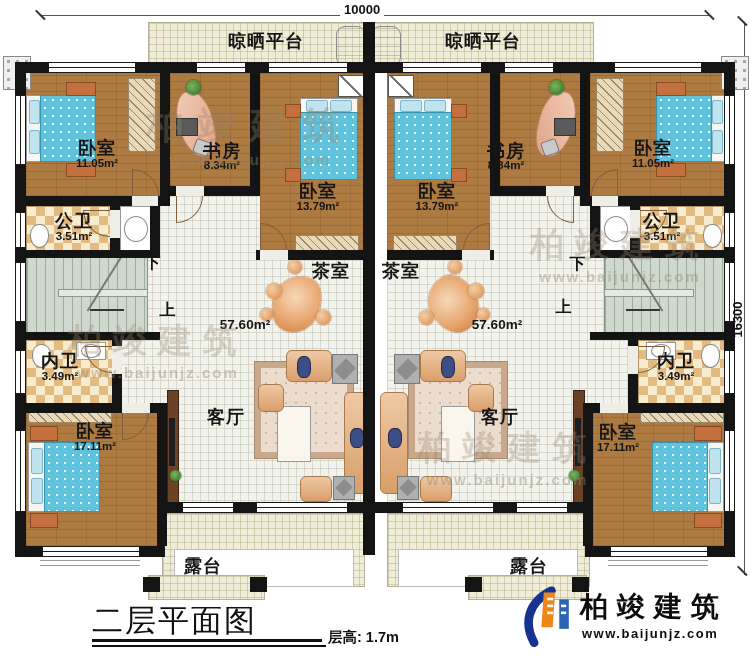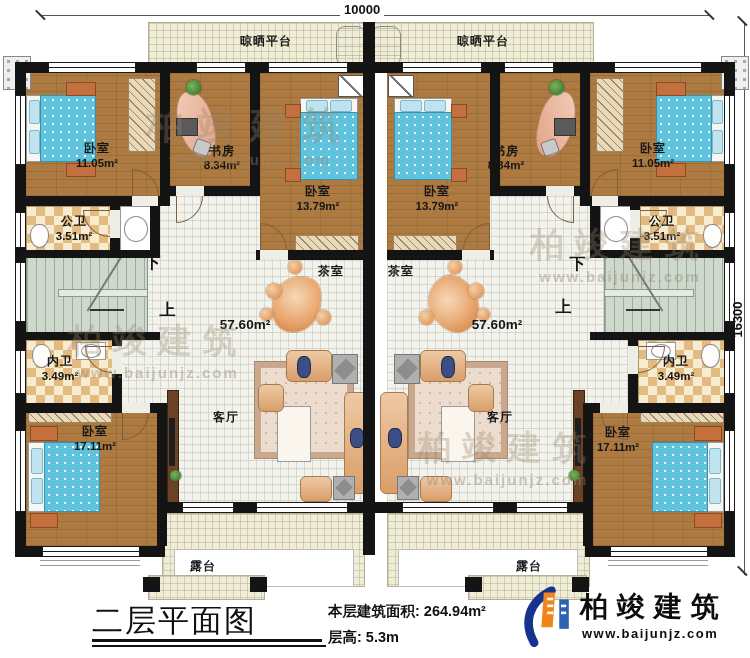--- a/index.html
+++ b/index.html
@@ -23,21 +23,21 @@
     background-image:repeating-linear-gradient(90deg,#9fab9d 0 1px,transparent 1px 9px);
     border:1px solid #8a948a}
   .win-h{position:absolute;height:11px;background:#fff;border:1px solid #1a1a1a;
     background-image:linear-gradient(#1a1a1a,#1a1a1a);background-size:100% 1px;
     background-position:center;background-repeat:no-repeat;box-sizing:border-box}
   .win-v{position:absolute;width:11px;background:#fff;border:1px solid #1a1a1a;
     background-image:linear-gradient(90deg,#1a1a1a,#1a1a1a);background-size:1px 100%;
     background-position:center;background-repeat:no-repeat;box-sizing:border-box}
   .gap{position:absolute;background:#efeee6}
   .arc{position:absolute;border:0 solid #7d5f3f;box-sizing:border-box}
-  .lbl{position:absolute;transform:translate(-50%,-50%);font-weight:bold;font-size:12px;
+  .lbl{position:absolute;transform:translate(-50%,-50%);font-weight:bold;font-size:18px;
     color:#161616;white-space:nowrap;letter-spacing:1px;z-index:30}
   .area{font-size:11.5px;letter-spacing:0}
   .dirlbl{font-size:16px}
   .sofa{position:absolute;background:linear-gradient(#eec9a5,#d99e69);border:1px solid #a97b4c;border-radius:6px}
   .bedmat{position:absolute;background-color:#5fc3de;
     background-image:radial-gradient(rgba(255,255,255,.95) 1px,transparent 1.4px);
     background-size:8px 8px;border:1px solid #3a93ad}
   .headb{position:absolute;background:#f6f6f2;border:1px solid #999}
   .pillow{position:absolute;background:#bfe4ef;border:1px solid #7fb6c8;border-radius:2px}
   .ns{position:absolute;background:#c4703e;border:1px solid #8a4a22}
@@ -395,22 +395,21 @@
   <div class="wm" style="left:380px;top:425px;width:255px">
     <span class="n" style="font-size:34px;letter-spacing:11px">柏竣建筑</span>
     <span class="u">www.baijunjz.com</span>
   </div>
 
   <div id="title-row">
     <span class="t">二层平面图</span>
   </div>
   <div class="r" style="left:92px;top:639px;width:230px;height:3px;background:#111;z-index:50"></div>
   <div class="r" style="left:92px;top:645px;width:234px;height:1.5px;background:#111;z-index:50"></div>
-  <div class="r" style="left:328px;top:602px;font-size:14.5px;font-weight:bold;color:#111;z-index:50">本层建筑面积: 264.94m²</div>
-  <div class="r" style="left:328px;top:628px;font-size:14.5px;font-weight:bold;color:#111;z-index:50">层高: 5.3m</div>
+  <div class="r" style="left:328px;top:628px;font-size:14.5px;font-weight:bold;color:#111;z-index:50">层高: 1.7m</div>
 
   <div class="r" style="left:522px;top:582px;width:216px;height:70px;z-index:50">
     <svg width="52" height="66" viewBox="0 0 60 76" style="position:absolute;left:0;top:0">
       <path d="M14 70 C2 48 6 24 34 10" fill="none" stroke="#16338f" stroke-width="10" stroke-linecap="round"></path>
       <rect x="26" y="12" width="13" height="40" fill="#f08519" transform="skewX(-4)"></rect>
       <rect x="43" y="20" width="11" height="34" fill="#2c63b5"></rect>
       <rect x="29" y="18" width="7" height="3" fill="#fff"></rect>
       <rect x="29" y="26" width="7" height="3" fill="#fff"></rect>
       <rect x="29" y="34" width="7" height="3" fill="#fff"></rect>
       <rect x="45" y="26" width="6" height="3" fill="#fff"></rect>

